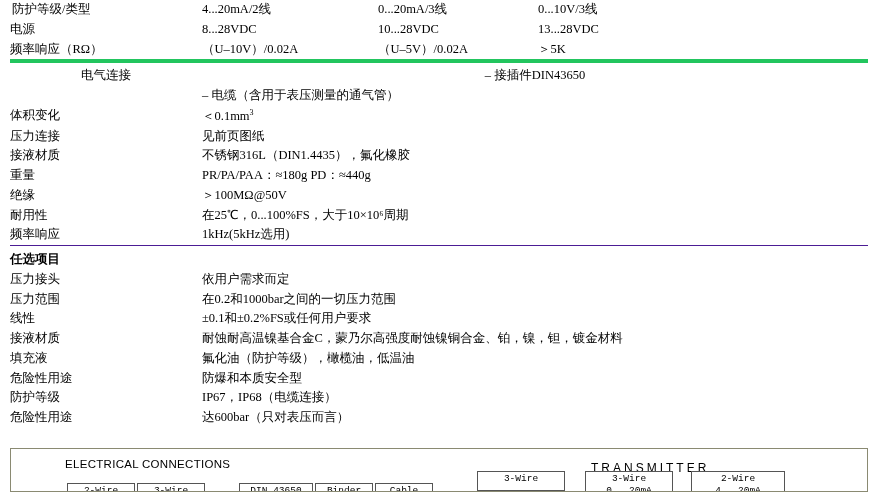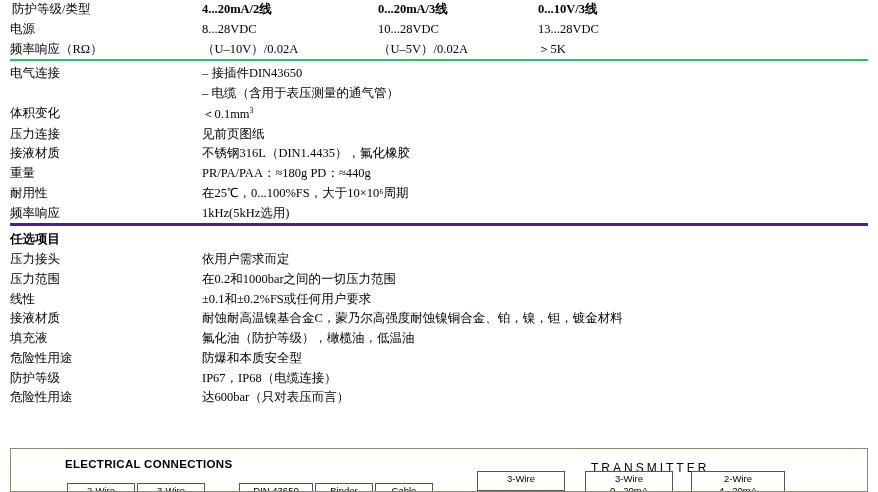--- a/index.html
+++ b/index.html
@@ -30,27 +30,28 @@
   }
   table.spec td {
     vertical-align: top;
     padding: 1px 0 1px 0;
     line-height: 1.42;
   }
   .col-label { width: 192px; padding-left: 2px !important; }
   .col-a { width: 176px; }
   .col-b { width: 160px; }
   .col-c { width: 330px; }
-  .bold { font-weight: bold; }
+  .bold { font-weight: normal; }
   .rule-top td {
-    border-top: 2px solid #22c55e;
+    border-top: 4px solid #22c55e;
     padding-top: 4px !important;
+    text-align: center;
   }
   .rule-section td {
-    border-top: 3px solid #4c1d95;
+    border-top: 1px solid #4c1d95;
     padding-top: 5px !important;
   }
   sup { font-size: 8px; vertical-align: super; }
   .section-title { font-weight: bold; }
 
   
   .diagram {
     position: absolute;
     left: 10px;
     top: 448px;
@@ -61,31 +62,31 @@
     box-sizing: border-box;
     overflow: hidden;
   }
   .diag-label {
     position: absolute;
     font-family: "Liberation Sans", sans-serif;
     font-size: 11.5px;
     letter-spacing: 0.3px;
     color: #000;
   }
-  .elec-title { left: 54px; top: 9px; font-weight: bold; }
+  .elec-title { left: 54px; top: 9px; }
   .trans-title {
     left: 580px; top: 12px;
     letter-spacing: 3px;
     font-size: 12px;
   }
   .box {
     position: absolute;
     border: 1px solid #555;
     background: #fff;
-    font-family: Liberation Sans, sans-serif;
+    font-family: Liberation Mono, monospace;
     font-size: 9.5px;
     text-align: center;
     box-sizing: border-box;
     padding-top: 1px;
     line-height: 1.25;
   }
 </style>
 </head>
 <body>
 
@@ -136,20 +137,24 @@
       </tr>
       <tr>
         <td>接液材质</td>
         <td colspan="3">不锈钢316L（DIN1.4435），氟化橡胶</td>
       </tr>
       <tr>
         <td>重量</td>
         <td colspan="3">PR/PA/PAA：≈180g PD：≈440g</td>
       </tr>
       <tr>
+        <td>绝缘</td>
+        <td colspan="3">＞100MΩ@50V</td>
+      </tr>
+      <tr>
         <td>耐用性</td>
         <td colspan="3">在25℃，0...100%FS，大于10×10⁶周期</td>
       </tr>
       <tr>
         <td>频率响应</td>
         <td colspan="3">1kHz(5kHz选用)</td>
       </tr>
 
       <tr class="rule-section">
         <td class="section-title">任选项目</td>

